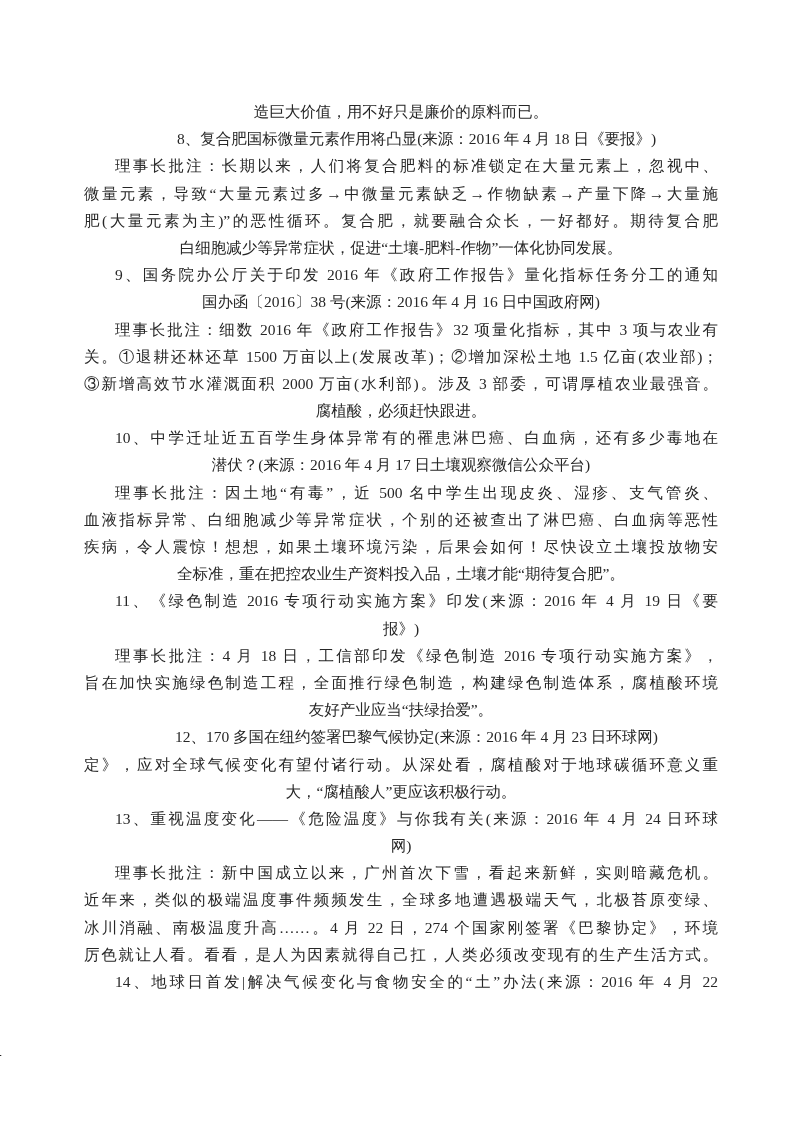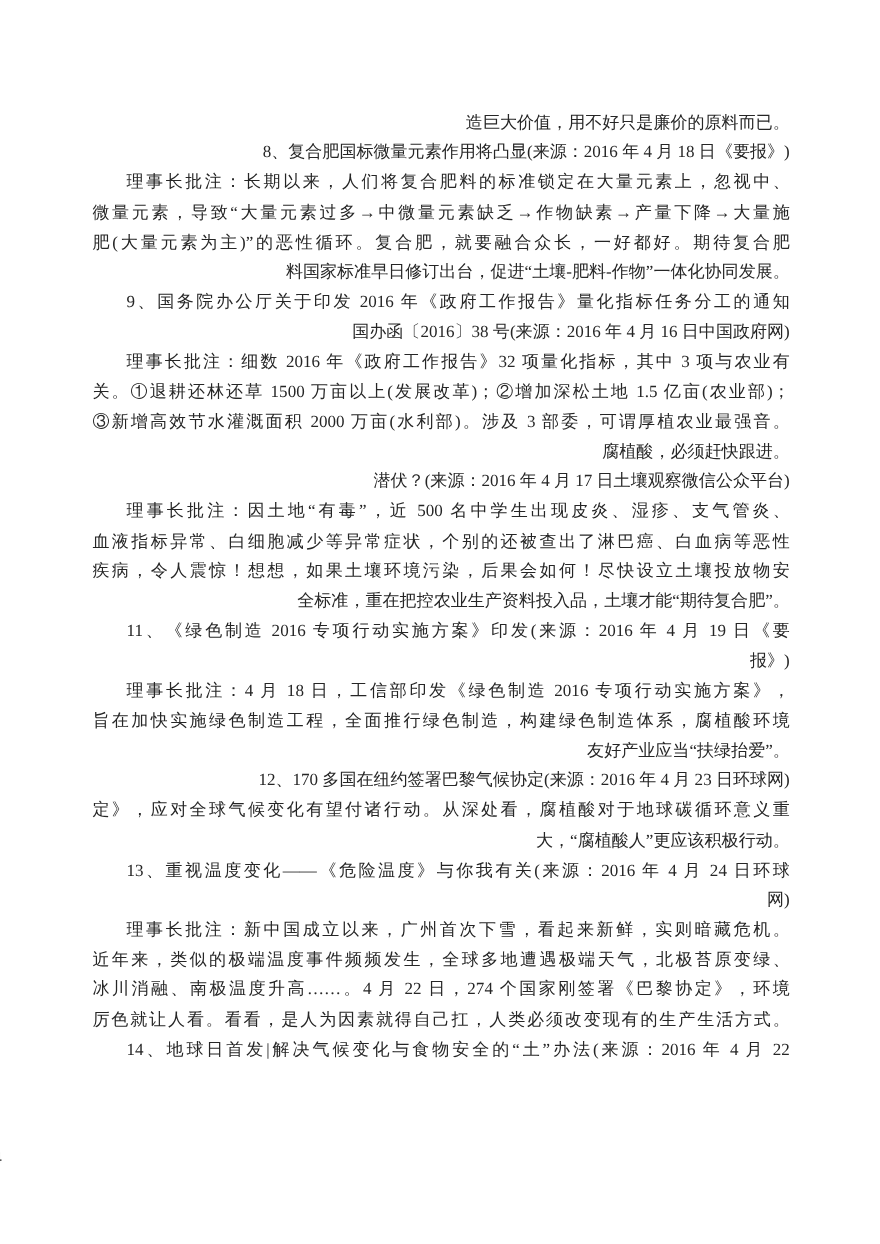--- a/index.html
+++ b/index.html
@@ -28,21 +28,21 @@
     width: 634px;
   }
   .line {
     width: 634px;
     height: 27.2px;
     line-height: 27.2px;
     font-size: 15.5px;
     color: #262626;
     white-space: normal;
     overflow: hidden;
-    text-align: right;
+    text-align: center;
   }
   
   .line.full {
     text-align: justify;
     text-align-last: justify;
   }
   
   .line.ind {
     padding-left: 31px;
     width: 603px;
@@ -59,27 +59,28 @@
 </head>
 <body>
 
 <div class="page">
   <div class="textblock">
     <div class="line">造巨大价值，用不好只是廉价的原料而已。</div>
     <div class="line ind">8、复合肥国标微量元素作用将凸显(来源：2016 年 4 月 18 日《要报》)</div>
     <div class="line full ind">理事长批注：长期以来，人们将复合肥料的标准锁定在大量元素上，忽视中、</div>
     <div class="line full">微量元素，导致“大量元素过多→中微量元素缺乏→作物缺素→产量下降→大量施</div>
     <div class="line full">肥(大量元素为主)”的恶性循环。复合肥，就要融合众长，一好都好。期待复合肥</div>
-    <div class="line">料国家标准早日修订出台，促进“土壤-肥料-作物”一体化协同发展。</div>
+    <div class="line">白细胞减少等异常症状，促进“土壤-肥料-作物”一体化协同发展。</div>
     <div class="line full ind">9、国务院办公厅关于印发 2016 年《政府工作报告》量化指标任务分工的通知</div>
     <div class="line">国办函〔2016〕38 号(来源：2016 年 4 月 16 日中国政府网)</div>
     <div class="line full ind">理事长批注：细数 2016 年《政府工作报告》32 项量化指标，其中 3 项与农业有</div>
     <div class="line full">关。①退耕还林还草 1500 万亩以上(发展改革)；②增加深松土地 1.5 亿亩(农业部)；</div>
     <div class="line full">③新增高效节水灌溉面积 2000 万亩(水利部)。涉及 3 部委，可谓厚植农业最强音。</div>
     <div class="line">腐植酸，必须赶快跟进。</div>
+    <div class="line full ind">10、中学迁址近五百学生身体异常有的罹患淋巴癌、白血病，还有多少毒地在</div>
     <div class="line">潜伏？(来源：2016 年 4 月 17 日土壤观察微信公众平台)</div>
     <div class="line full ind">理事长批注：因土地“有毒”，近 500 名中学生出现皮炎、湿疹、支气管炎、</div>
     <div class="line full">血液指标异常、白细胞减少等异常症状，个别的还被查出了淋巴癌、白血病等恶性</div>
     <div class="line full">疾病，令人震惊！想想，如果土壤环境污染，后果会如何！尽快设立土壤投放物安</div>
     <div class="line">全标准，重在把控农业生产资料投入品，土壤才能“期待复合肥”。</div>
     <div class="line full ind">11、《绿色制造 2016 专项行动实施方案》印发(来源：2016 年 4 月 19 日《要</div>
     <div class="line">报》)</div>
     <div class="line full ind">理事长批注：4 月 18 日，工信部印发《绿色制造 2016 专项行动实施方案》，</div>
     <div class="line full">旨在加快实施绿色制造工程，全面推行绿色制造，构建绿色制造体系，腐植酸环境</div>
     <div class="line">友好产业应当“扶绿抬爱”。</div>

